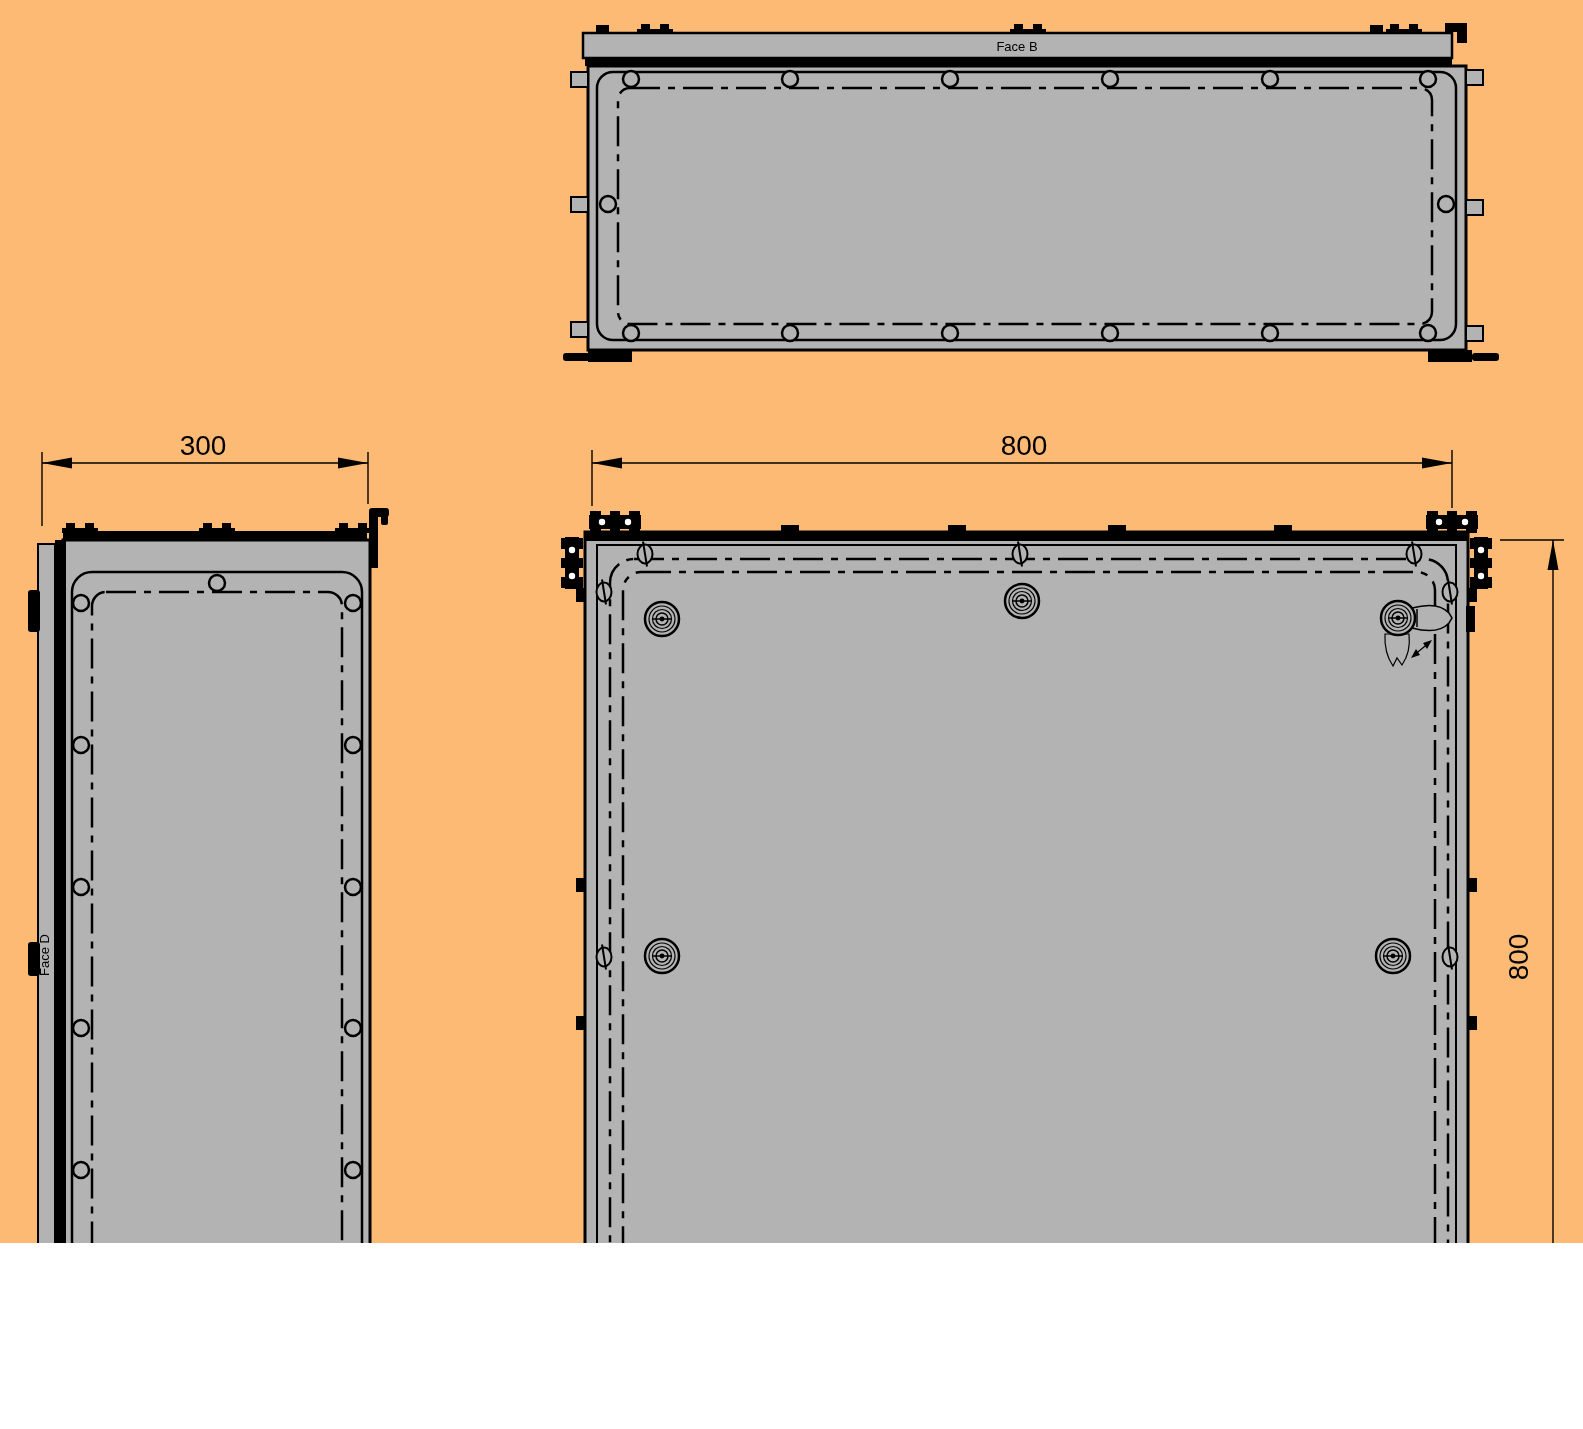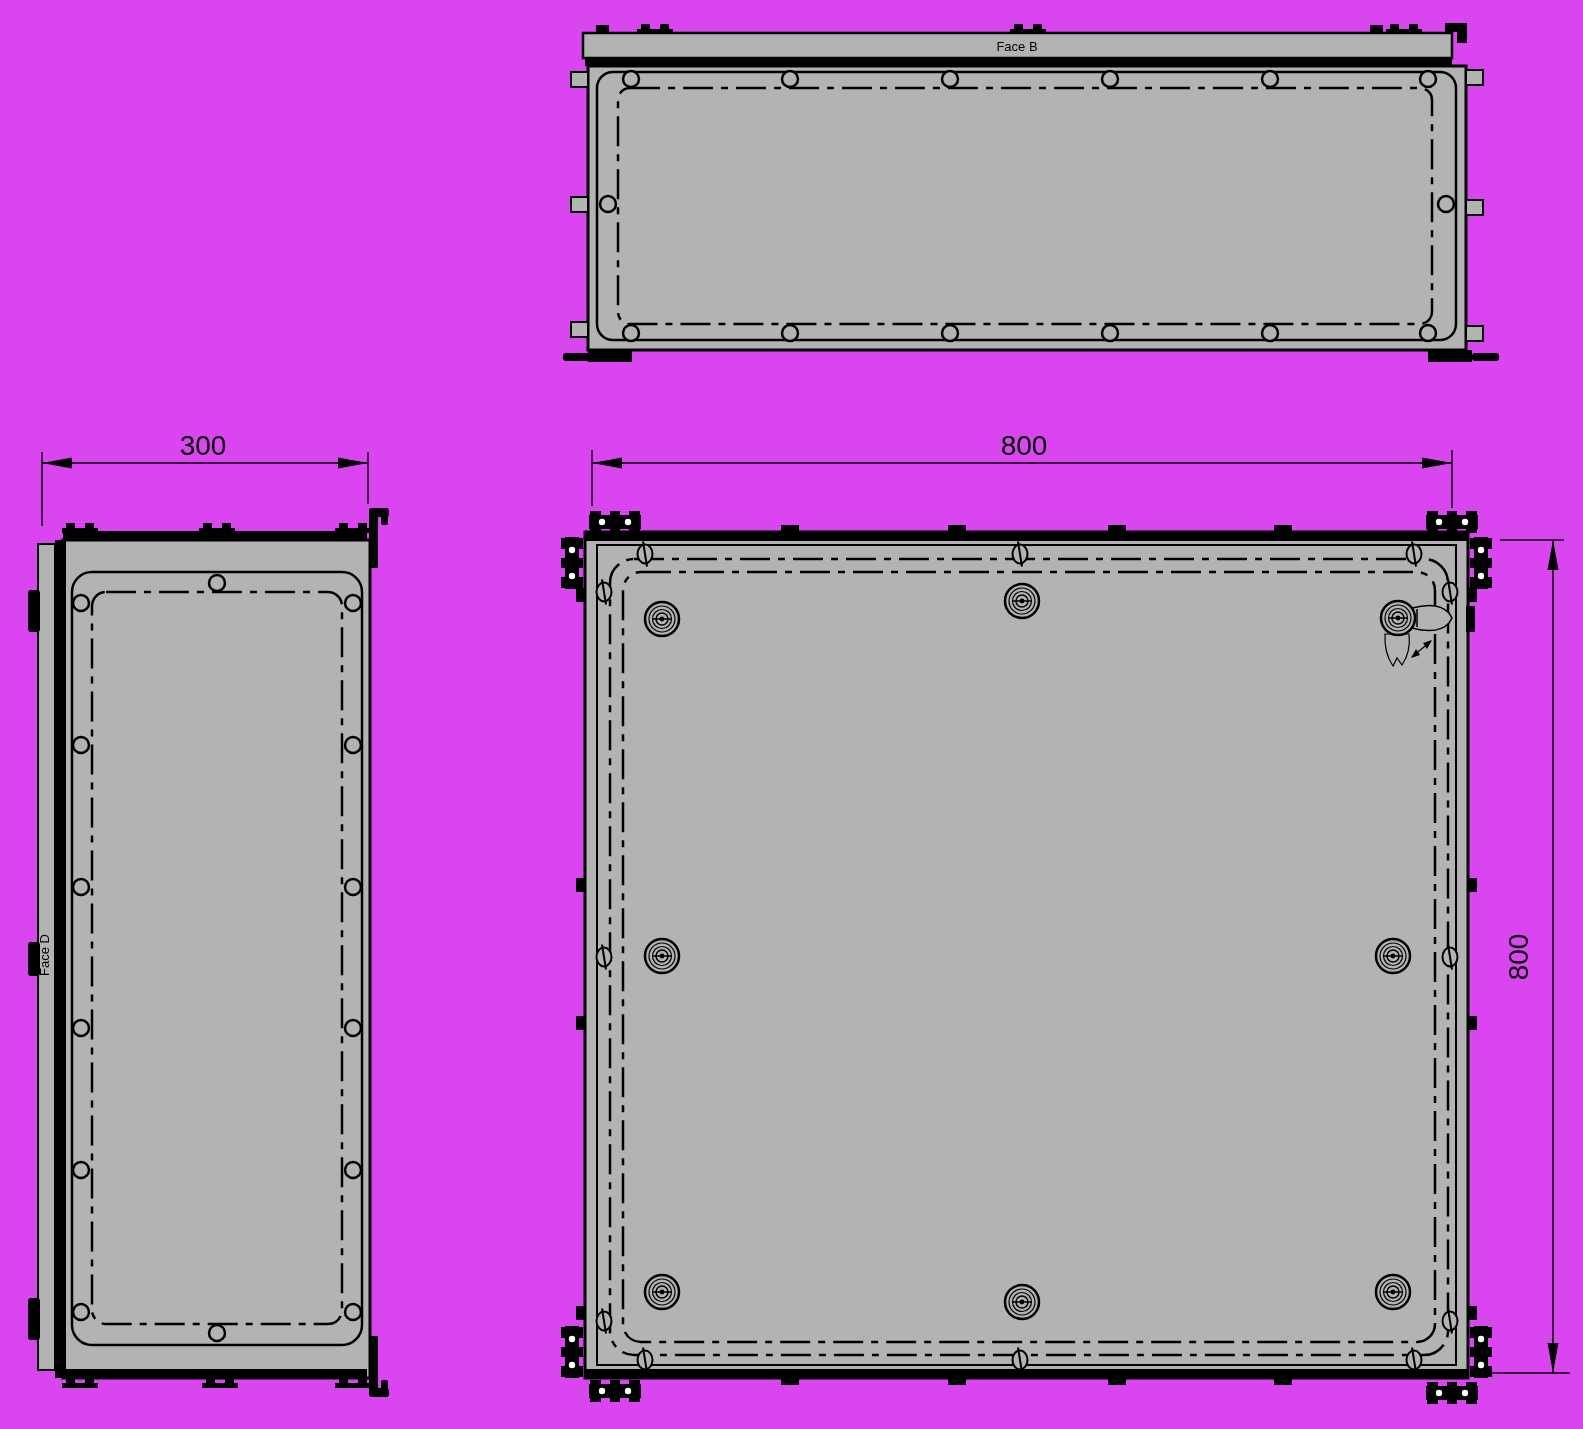--- a/index.html
+++ b/index.html
@@ -1,16 +1,16 @@
 <!DOCTYPE html>
 <html><head>
 <meta charset="utf-8">
 <style>
   html,body{margin:0;padding:0;background:#ffffff;}
-  .page{width:1583px;height:1429px;position:relative;background:#d946ef;}
+  .page{width:1583px;height:1243px;position:relative;background:#fdba74;}
   svg{display:block;}
   .body{fill:#b3b3b3;stroke:#000;}
   .hole{fill:#b3b3b3;stroke:#000;stroke-width:2.5;}
   .ln{fill:none;stroke:#000;}
   .blk{fill:#000;stroke:none;}
   .wht{fill:#fff;stroke:none;}
   .dd{fill:none;stroke:#000;stroke-width:2.5;stroke-dasharray:30 8 7 8;}
   .dim{fill:none;stroke:#000;stroke-width:1.4;}
   .arr{fill:#000;stroke:none;}
   .sw3{stroke-width:3;}

